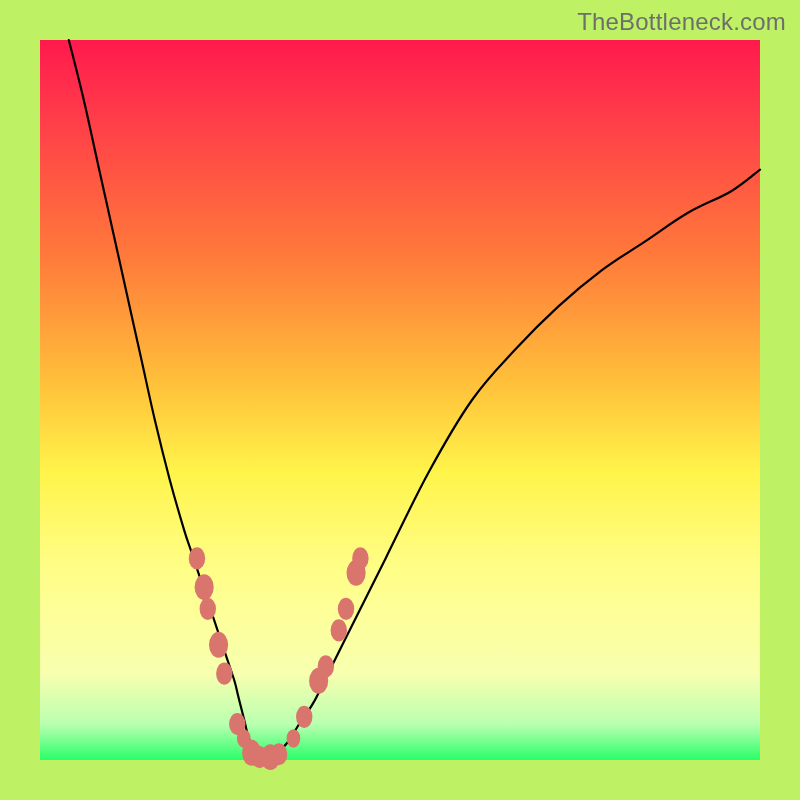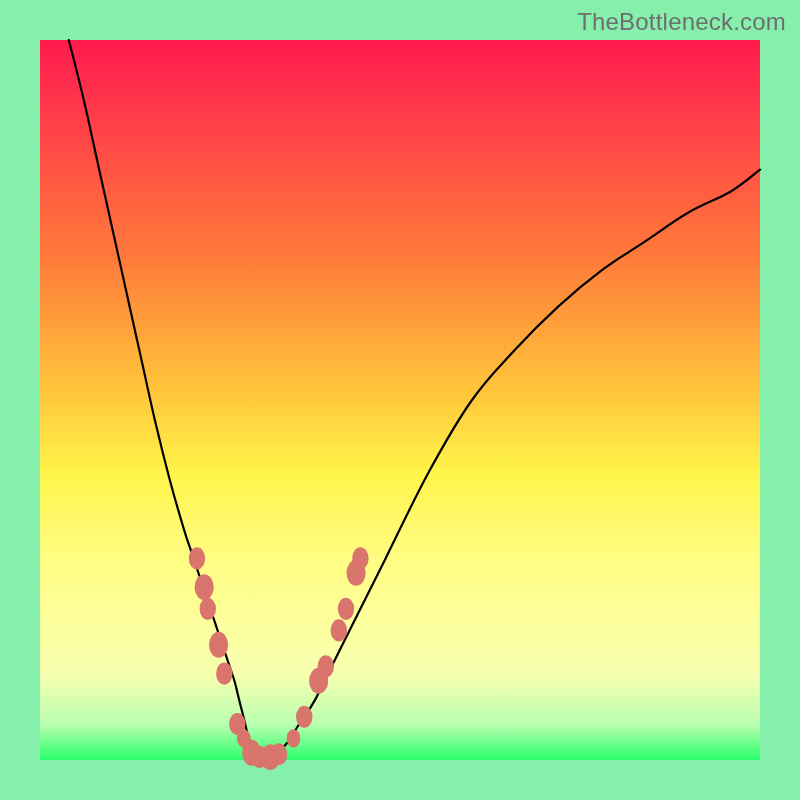--- a/index.html
+++ b/index.html
@@ -7,21 +7,21 @@
     padding: 0;
     width: 800px;
     height: 800px;
     overflow: hidden;
     background: #000;
     font-family: Arial, Helvetica, sans-serif;
   }
   .frame {
     position: absolute;
     inset: 0;
-    background: #86efac;
+    background: #bef264;
   }
   .plot-area {
     position: absolute;
     left: 40px;
     top: 40px;
     width: 720px;
     height: 720px;
     background: linear-gradient(
       to bottom,
       #ff1a4d 0%,

